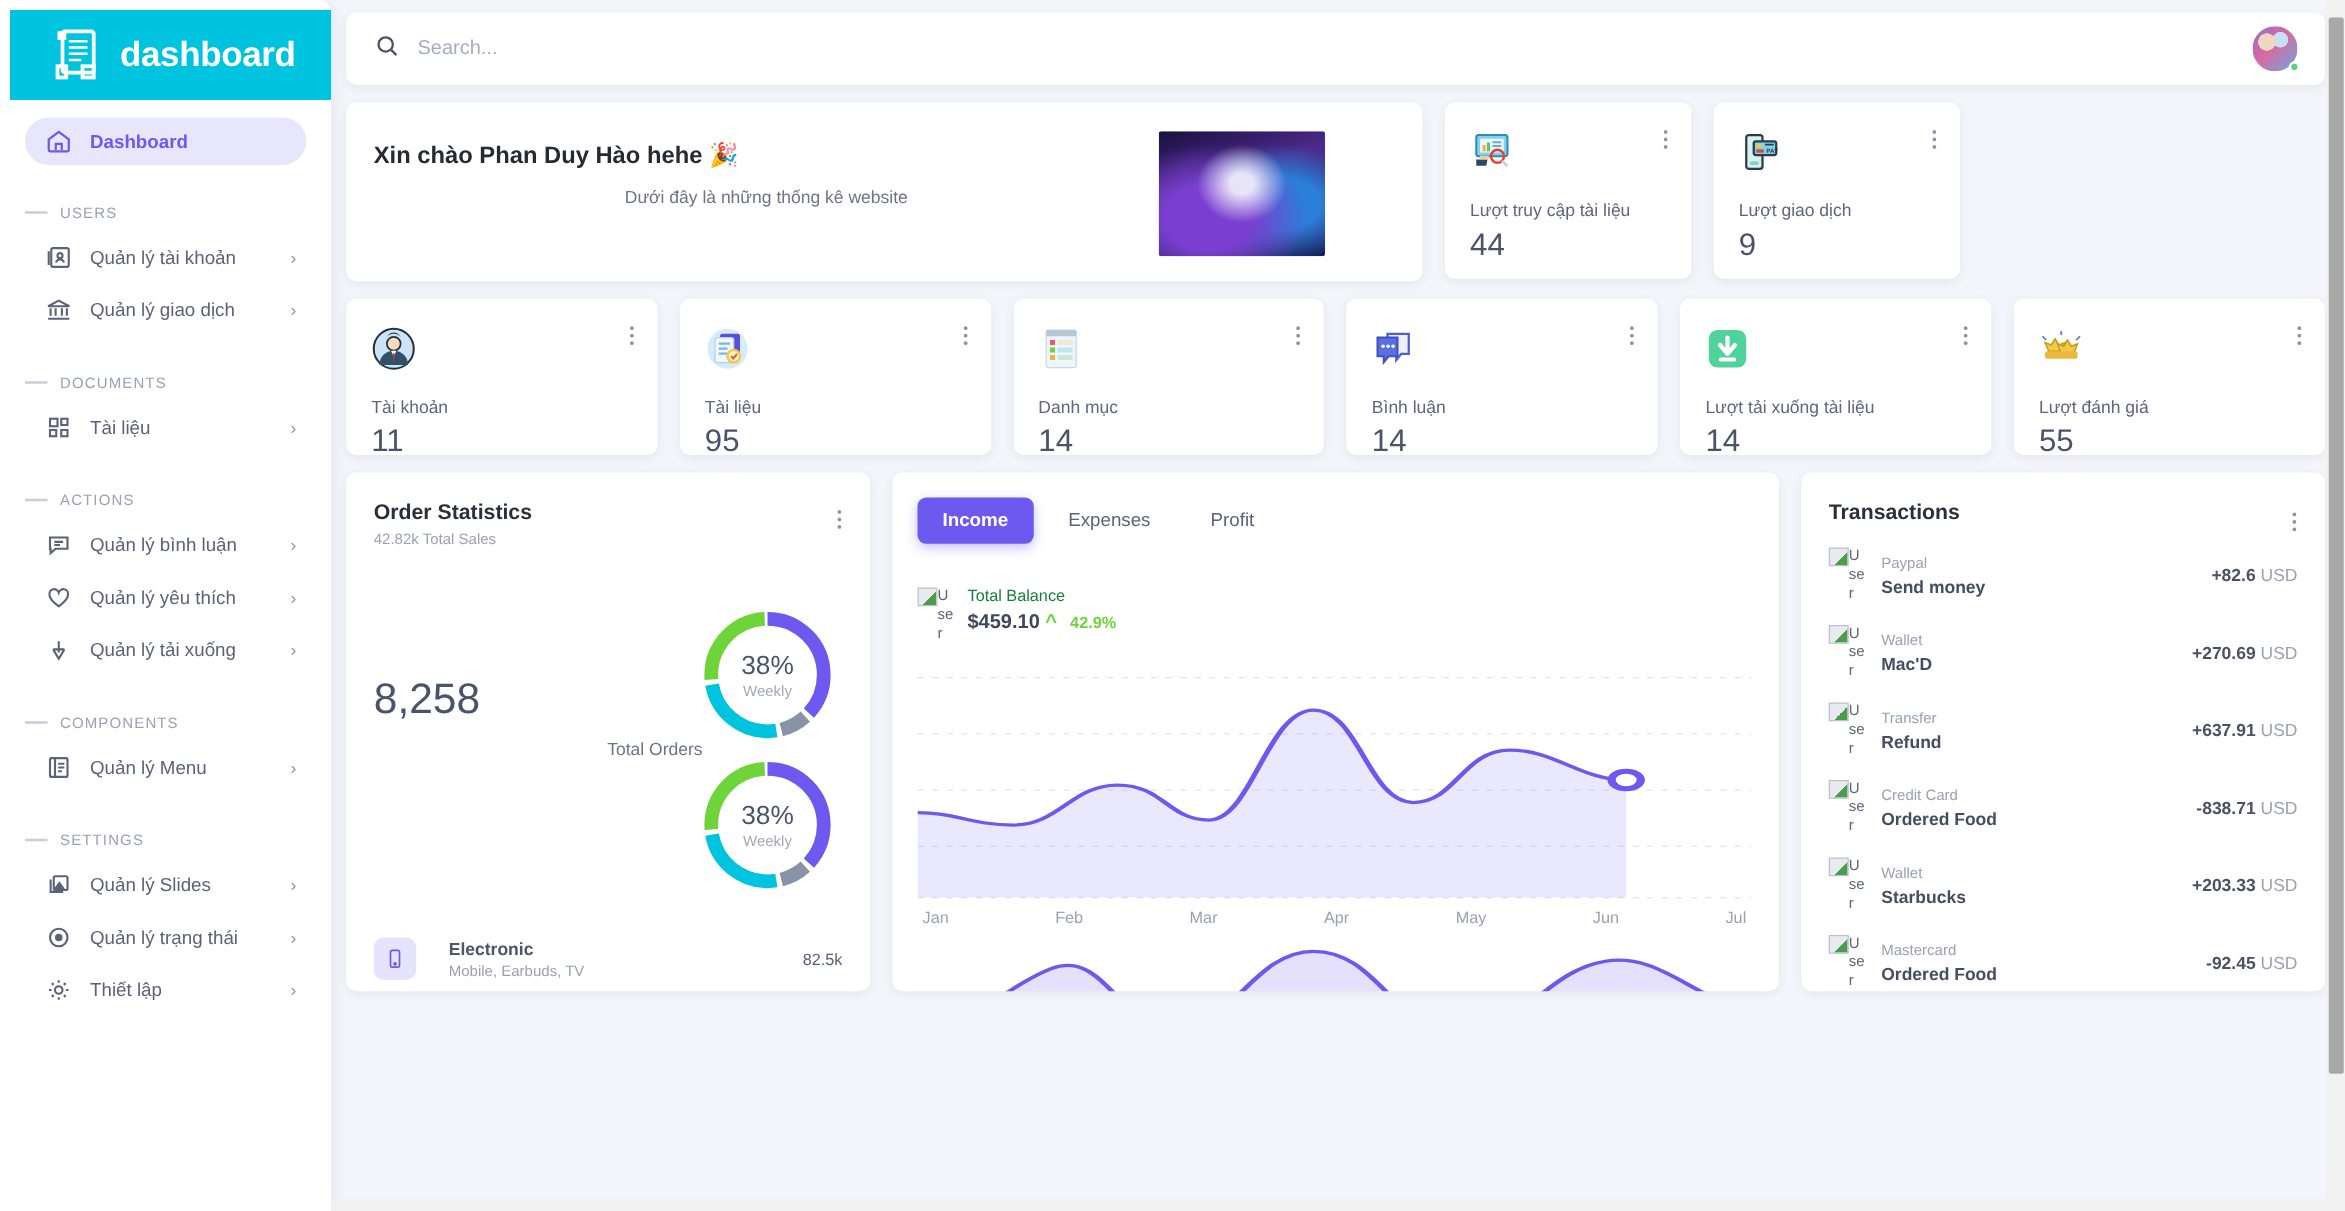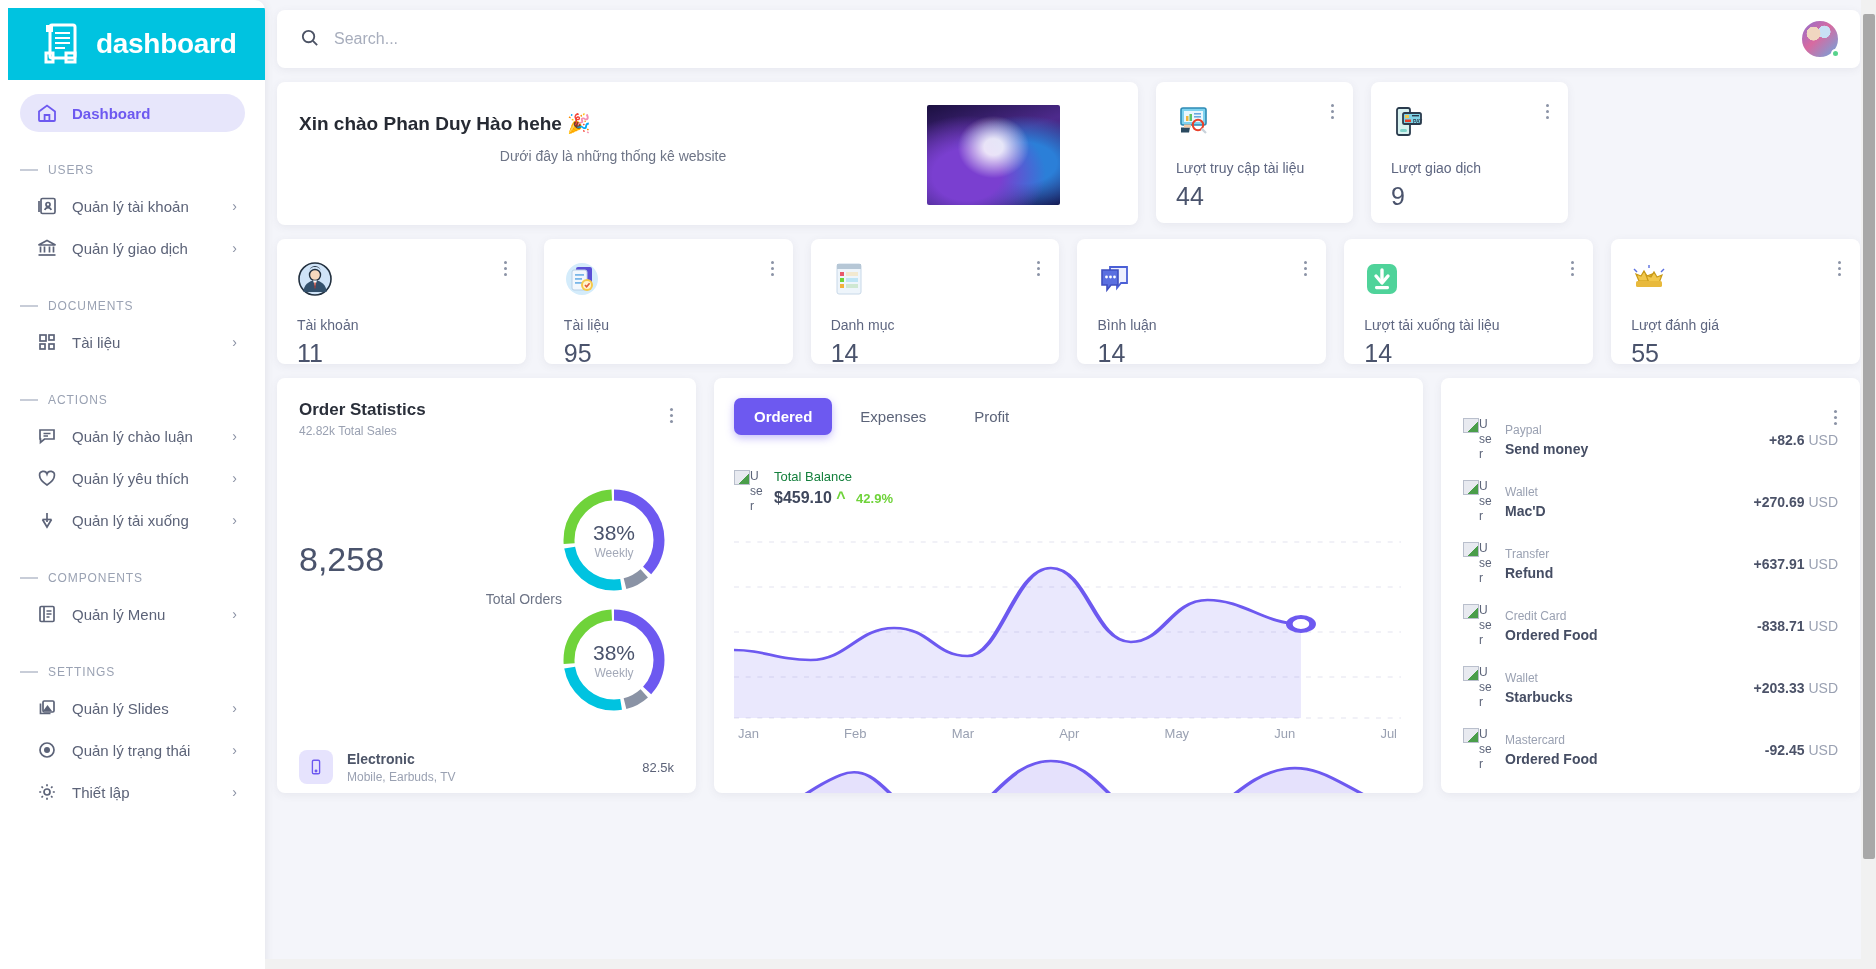--- a/index.html
+++ b/index.html
@@ -152,21 +152,21 @@
   .os-total { font-size: 34px; color: #4a536c; }
   .os-total-label { font-size: 14px; color: #6d7486; margin-top: 12px; text-align: right; }
   .donuts { width: 112px; padding-top: 14px;}
   .donut { position: relative; width: 104px; height: 104px; margin-bottom: 16px;}
   .donut-center {
     position: absolute; inset: 0; display:flex; flex-direction:column;
     align-items:center; justify-content:center;
   }
   .donut-pct { font-size: 21px; color: #4a536c; }
   .donut-cap { font-size: 12px; color: #a3a9b8; margin-top: 1px;}
-  .legend-row { display:flex; align-items:center; gap: 14px; margin-top: 14px;}
+  .legend-row { display:flex; align-items:center; gap: 26px; margin-top: 14px;}
   .legend-ico { width: 34px; height: 34px; border-radius: 8px; display:flex; align-items:center; justify-content:center; flex:0 0 34px;}
   .legend-name { font-size: 14px; color: #4d5568; font-weight: bold; }
   .legend-desc { font-size: 12px; color: #9aa1b2; margin-top: 3px;}
   .legend-val { font-size: 13px; color: #5b6278; margin-left: auto; }
 
   
   .income-card { flex: 1 1 0; height: 415px; padding: 20px 22px 0 20px; overflow: hidden; }
   .tabs { display: flex; align-items: center; gap: 8px; }
   .tab {
     font-size: 15px; color: #5c6479; padding: 10px 20px; border-radius: 7px;
@@ -293,21 +293,21 @@
       <span class="dash"></span>
       <span class="sect-label">ACTIONS</span>
     </div>
     <div class="nav-item">
       <span class="ico">
         <svg viewBox="0 0 22 22" width="22" height="22" fill="none" stroke="#5c6378" stroke-width="1.7">
           <path d="M4 5h14v9H8.5L4.5 17.5V14H4z"></path>
             <path d="M7.5 8.5h7M7.5 11h4.5"></path>
         </svg>
       </span>
-      <span class="nav-label">Quản lý chào luận</span>
+      <span class="nav-label">Quản lý bình luận</span>
       <span class="chev">›</span>
     </div>
     <div class="nav-item">
       <span class="ico">
         <svg viewBox="0 0 22 22" width="22" height="22" fill="none" stroke="#5c6378" stroke-width="1.7">
           <path d="M11 18S3.6 13.3 3.6 8.6A3.8 3.8 0 0 1 11 7a3.8 3.8 0 0 1 7.4 1.6C18.4 13.3 11 18 11 18z"></path>
         </svg>
       </span>
       <span class="nav-label">Quản lý yêu thích</span>
       <span class="chev">›</span>
@@ -648,21 +648,21 @@
           <span class="legend-name" style="display:block">Electronic</span>
           <span class="legend-desc" style="display:block">Mobile, Earbuds, TV</span>
         </span>
         <span class="legend-val">82.5k</span>
       </div>
 
     </div>
 
     <div class="card income-card">
       <div class="tabs">
-        <button class="tab active">Ordered</button>
+        <button class="tab active">Income</button>
         <button class="tab">Expenses</button>
         <button class="tab">Profit</button>
       </div>
 
       <div class="balance-row">
         <span class="brokenimg">User</span>
         <span>
           <span class="bal-label" style="display:block">Total Balance</span>
           <span class="bal-value" style="display:block">
             <span>$459.10</span>
@@ -696,20 +696,21 @@
         </div>
         <svg viewBox="0 0 400 80" width="400" height="80" preserveAspectRatio="none" style="width:100%;height:80px;display:block;margin-top:10px">
           <path d="M0,78 C20,78 40,40 64,24 C88,8 96,66 120,72 C150,78 160,10 190,10 C220,10 228,70 256,74 C290,78 300,26 330,18 C356,11 372,48 400,58 L400,80 L0,80 Z" fill="rgba(109,89,240,0.18)"></path>
           <path d="M0,78 C20,78 40,40 64,24 C88,8 96,66 120,72 C150,78 160,10 190,10 C220,10 228,70 256,74 C290,78 300,26 330,18 C356,11 372,48 400,58" fill="none" stroke="#6d59f0" stroke-width="2.6"></path>
           <circle cx="385" cy="54" r="6" fill="#fff" stroke="#6d59f0" stroke-width="4"></circle>
         </svg>
       </div>
     </div>
 
     <div class="card trans-card">
+      <div class="trans-title">Transactions</div>
       <span class="kebab" style="top:32px;right:22px">
           <i></i>
           <i></i>
           <i></i>
         </span>
 
       <div class="trans-row">
         <span class="brokenimg">User</span>
         <span class="trans-mid">
           <span class="trans-type" style="display:block">Paypal</span>

